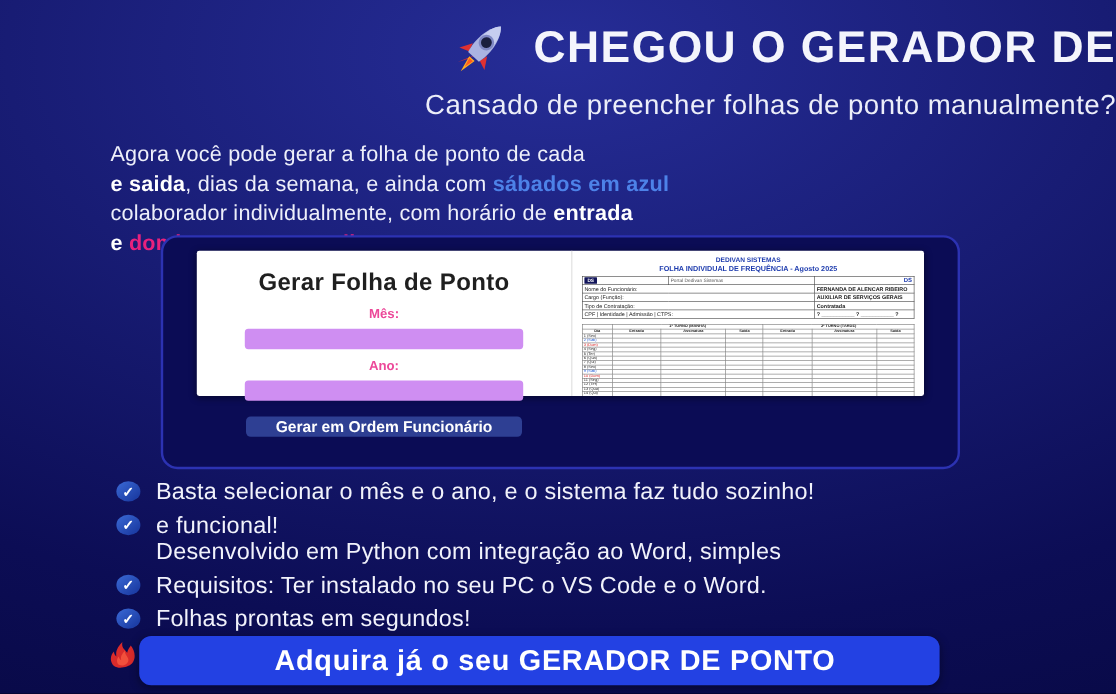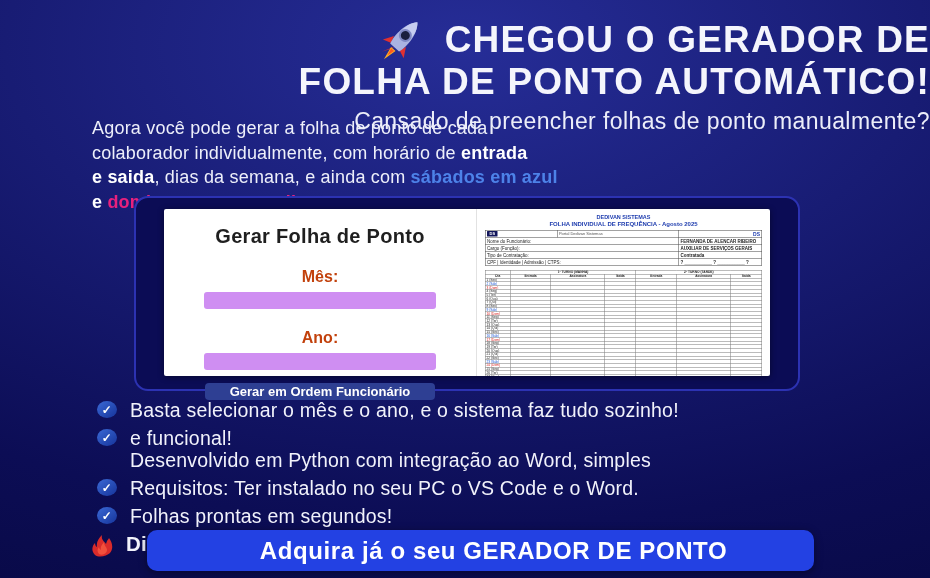--- a/index.html
+++ b/index.html
@@ -17,25 +17,25 @@
   .sub{margin-top:9px;font-size:23px;font-weight:500;color:#eceef9;letter-spacing:0.4px;}
   
   .intro{position:absolute;left:92px;top:116px;font-size:18px;line-height:24.5px;
     font-weight:500;color:#edeffa;letter-spacing:0.2px;}
   .intro .seg-bold{font-weight:800;color:#ffffff;}
   .intro .seg-blue{font-weight:600;color:#4d82e8;}
   .intro .seg-pink{font-weight:800;color:#e8217d;}
   
   .panel{position:absolute;left:134px;top:196px;width:666px;height:195px;
     background:#0b0c55;border:2px solid #2c32b2;border-radius:14px;box-sizing:border-box;}
-  .card{position:absolute;left:28px;top:11px;width:606px;height:167px;background:#ffffff;
+  .card{position:absolute;left:28px;top:11px;width:606px;height:121px;background:#ffffff;
     border-radius:2px;display:flex;box-shadow:0 1px 6px rgba(0,0,0,.45);}
   .app{width:312px;box-sizing:border-box;padding-top:16px;display:flex;flex-direction:column;align-items:center;}
   .app-h{font-size:20px;font-weight:800;color:#1f1f1f;letter-spacing:0.3px;}
-  .app-l{margin-top:20px;font-size:16px;font-weight:700;color:#c2410c;}
+  .app-l{margin-top:8px;font-size:11px;font-weight:700;color:#ec4899;}
   .app-in{margin-top:6px;width:228px;height:16px;background:#cf8ef2;border:none;border-radius:3px;}
   .app-btn{margin-top:13px;width:230px;height:23px;background:#2e3f93;border:none;border-radius:4px;
     color:#fff;font-size:13px;font-weight:700;display:flex;align-items:center;justify-content:center;
     font-family:"Liberation Sans",sans-serif;}
   .doc{flex:1;border-left:1px solid #e2e2e2;overflow:hidden;position:relative;}
   .doc-inner{position:absolute;left:0;top:0;width:200%;transform:scale(.5);transform-origin:0 0;
     padding:9px 16px;box-sizing:border-box;color:#222;}
   .doc-co{text-align:center;font-size:11px;font-weight:700;color:#1e3cae;}
   .doc-t{text-align:center;font-size:12px;font-weight:700;color:#1e3cae;margin-top:2px;}
   table.info{width:100%;border-collapse:collapse;margin-top:5px;font-size:9px;}
@@ -53,21 +53,21 @@
   
   .list{position:absolute;left:97px;top:399px;width:806px;}
   .item{display:flex;gap:13px;margin-bottom:6px;font-size:19.5px;font-weight:500;
     color:#f1f2fb;line-height:22px;letter-spacing:0.2px;}
   .badge{flex:none;width:20px;height:17px;margin-top:2px;border-radius:50%;
     background:linear-gradient(140deg,#3b6ad6 0%,#1d3ea6 80%);
     color:#fff;font-size:12px;font-weight:700;display:flex;align-items:center;justify-content:center;}
   .item-fire{font-size:20.5px;font-weight:600;margin-top:4px;margin-left:-8px;gap:11px;}
   .fireic{flex:none;width:26px;height:24px;margin-top:0;}
   
-  .cta{position:absolute;left:147px;top:530px;width:667px;height:41px;background:#2341e3;
+  .cta{position:absolute;left:116px;top:530px;width:667px;height:41px;background:#2341e3;
     border:none;border-radius:10px;color:#ffffff;font-size:24px;font-weight:800;letter-spacing:0.6px;
     display:flex;align-items:center;justify-content:center;font-family:"Liberation Sans",sans-serif;
     box-shadow:0 2px 8px rgba(0,0,0,.4);padding-left:32px;}
 </style>
 </head>
 <body>
 
 <div class="canvas">
 
   <div class="hdr">
@@ -80,28 +80,27 @@
             <polygon points="-2,17 0,25 2,17" fill="#ff5a1f"></polygon>
             <path d="M -8,6 L -14,16 L -6,13 Z" fill="#e03131"></path>
             <path d="M 8,6 L 14,16 L 6,13 Z" fill="#e03131"></path>
             <path d="M 0,-20 C 8,-12 9,4 6,14 L -6,14 C -9,4 -8,-12 0,-20 Z" fill="#aab3e2"></path>
             <path d="M 0,-20 C 4,-16 6,-10 6,-4 L -6,-4 C -6,-10 -4,-16 0,-20 Z" fill="#c6cdf0"></path>
             <circle cx="0" cy="-2" r="5.5" fill="#1a1f3e" stroke="#7f88c4" stroke-width="2"></circle>
           </g>
         </svg>
       </span><span>CHEGOU O GERADOR DE</span>
     </div>
-    <div class="h1">FOLHA DE PONTO AUTOMÁTICO!</div>
     <div class="sub">Cansado de preencher folhas de ponto manualmente?</div>
   </div>
 
   <div class="intro">
     <div class="intro-line"><span class="seg-normal">Agora você pode gerar a folha de ponto de cada</span></div>
+      <div class="intro-line"><span class="seg-bold">e saida</span><span class="seg-normal">, dias da semana, e ainda com </span><span class="seg-blue">sábados em azul</span></div>
       <div class="intro-line"><span class="seg-normal">colaborador individualmente, com horário de </span><span class="seg-bold">entrada</span></div>
-      <div class="intro-line"><span class="seg-bold">e saida</span><span class="seg-normal">, dias da semana, e ainda com </span><span class="seg-blue">sábados em azul</span></div>
       <div class="intro-line"><span class="seg-bold">e </span><span class="seg-pink">domingos em vermelho</span><span class="seg-normal">.</span></div>
   </div>
 
   <div class="panel">
     <div class="card">
 
       <div class="app">
         <div class="app-h">Gerar Folha de Ponto</div>
         <div class="app-l">Mês:</div>
         <input class="app-in" type="text" value="" style="">

